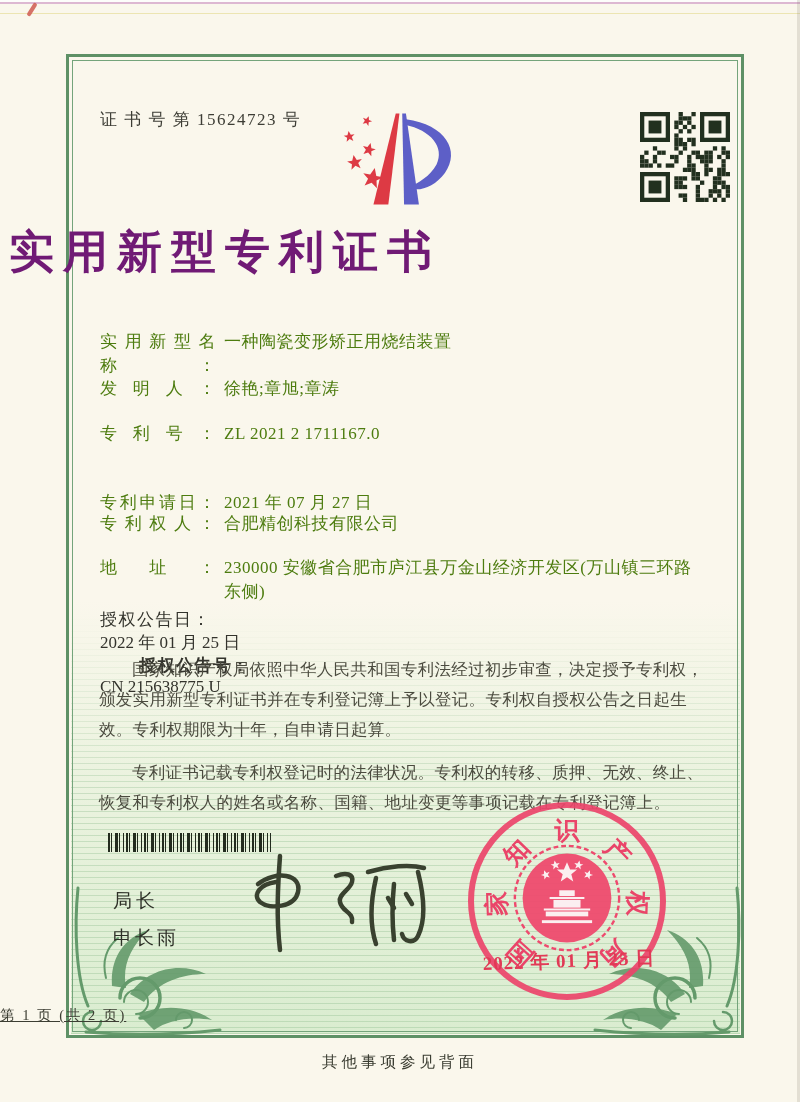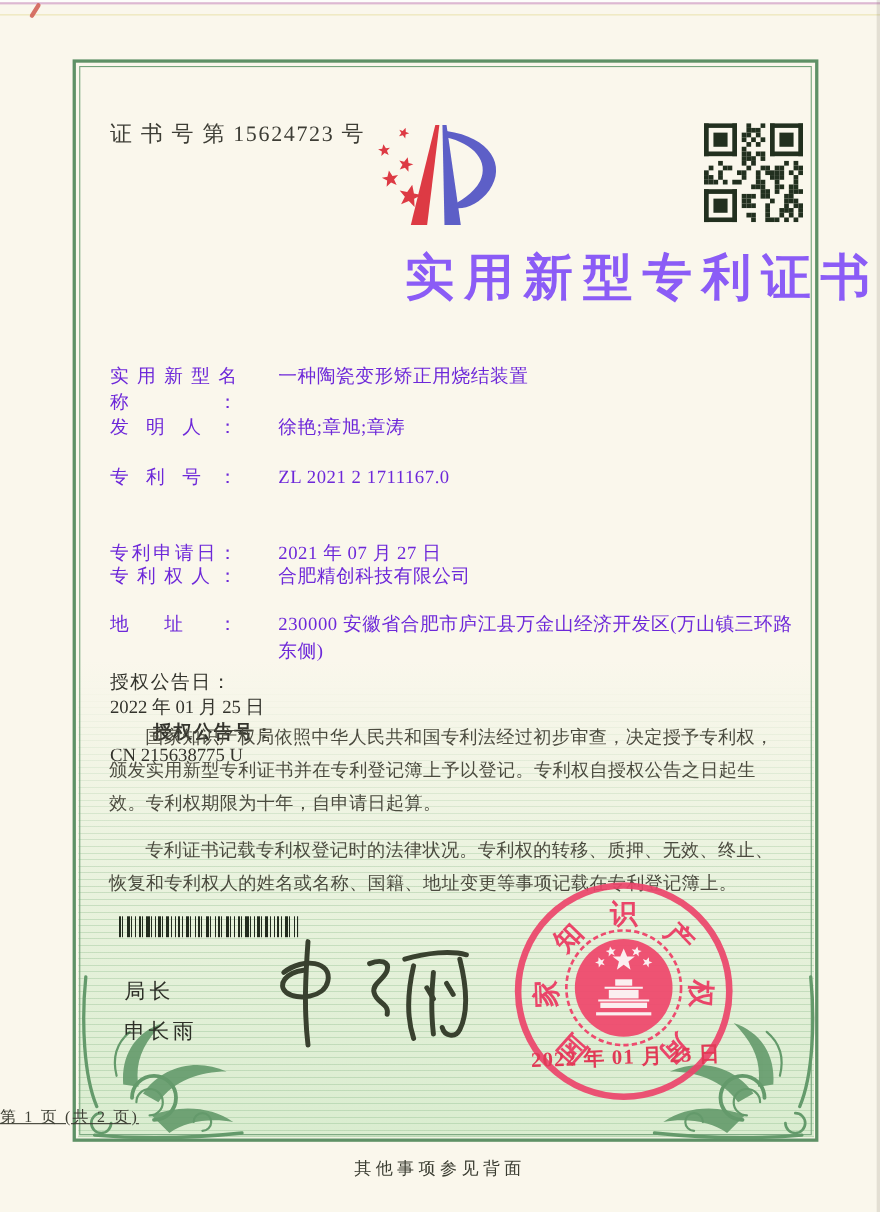--- a/index.html
+++ b/index.html
@@ -18,27 +18,27 @@
   .green-tint{position:absolute;left:71px;right:60px;top:600px;bottom:68px;
       background:linear-gradient(to bottom,rgba(223,240,214,0) 0%,rgba(221,239,211,.5) 40%,rgba(216,236,206,.95) 100%);}
   .waves{position:absolute;left:71px;right:60px;top:600px;bottom:68px;
       background:repeating-linear-gradient(0deg,rgba(116,172,118,.28) 0 1px,rgba(116,172,118,0) 1px 6px);
       -webkit-mask-image:linear-gradient(to top,#000 55%,transparent 96%);
       mask-image:linear-gradient(to top,#000 55%,transparent 96%);}
   .flourish{position:absolute;width:152px;height:150px;}
   .flourish.left{left:71px;top:886px;}
   .flourish.right{left:592px;top:886px;transform:scaleX(-1);}
   
-  .cert-no{position:absolute;left:100px;top:108px;font-size:20px;letter-spacing:1.5px;color:#3d3d35;}
+  .cert-no{position:absolute;left:100px;top:108px;font-size:17px;letter-spacing:1.5px;color:#3d3d35;}
   .logo{position:absolute;left:338px;top:108px;width:134px;height:102px;}
   .qr{position:absolute;left:640px;top:112px;width:90px;height:90px;}
-  .title{position:absolute;left:0;right:0;top:222px;text-align:right;font-size:45px;font-weight:bold;
-         letter-spacing:9px;text-indent:9px;color:#8b5cf6;}
-  
-  .frow{position:absolute;left:100px;display:flex;font-size:17px;line-height:24px;color:#6d28d9;gap:29px;}
+  .title{position:absolute;left:0;right:0;top:222px;text-align:left;font-size:45px;font-weight:bold;
+         letter-spacing:9px;text-indent:9px;color:#701a75;}
+  
+  .frow{position:absolute;left:100px;display:flex;font-size:17px;line-height:24px;color:#4d7c0f;}
   .flabel{width:116px;flex:none;text-align:justify;text-align-last:justify;letter-spacing:.5px;}
   .fvalue{margin-left:8px;letter-spacing:.5px;}
   .addr .fvalue{width:478px;}
   .grant-row{position:absolute;left:100px;top:608px;display:flex;font-size:17px;color:#33332c;flex-direction:column;}
   .grant-row .pair2{margin-left:39px;font-weight:bold;}
   .glabel{letter-spacing:1.5px;}
   
   .paras{position:absolute;left:86px;top:642px;width:634px;font-size:16.5px;line-height:30px;color:#4b4b3f;}
   .paras p{margin:13px;text-indent:33px;letter-spacing:.3px;}
   

